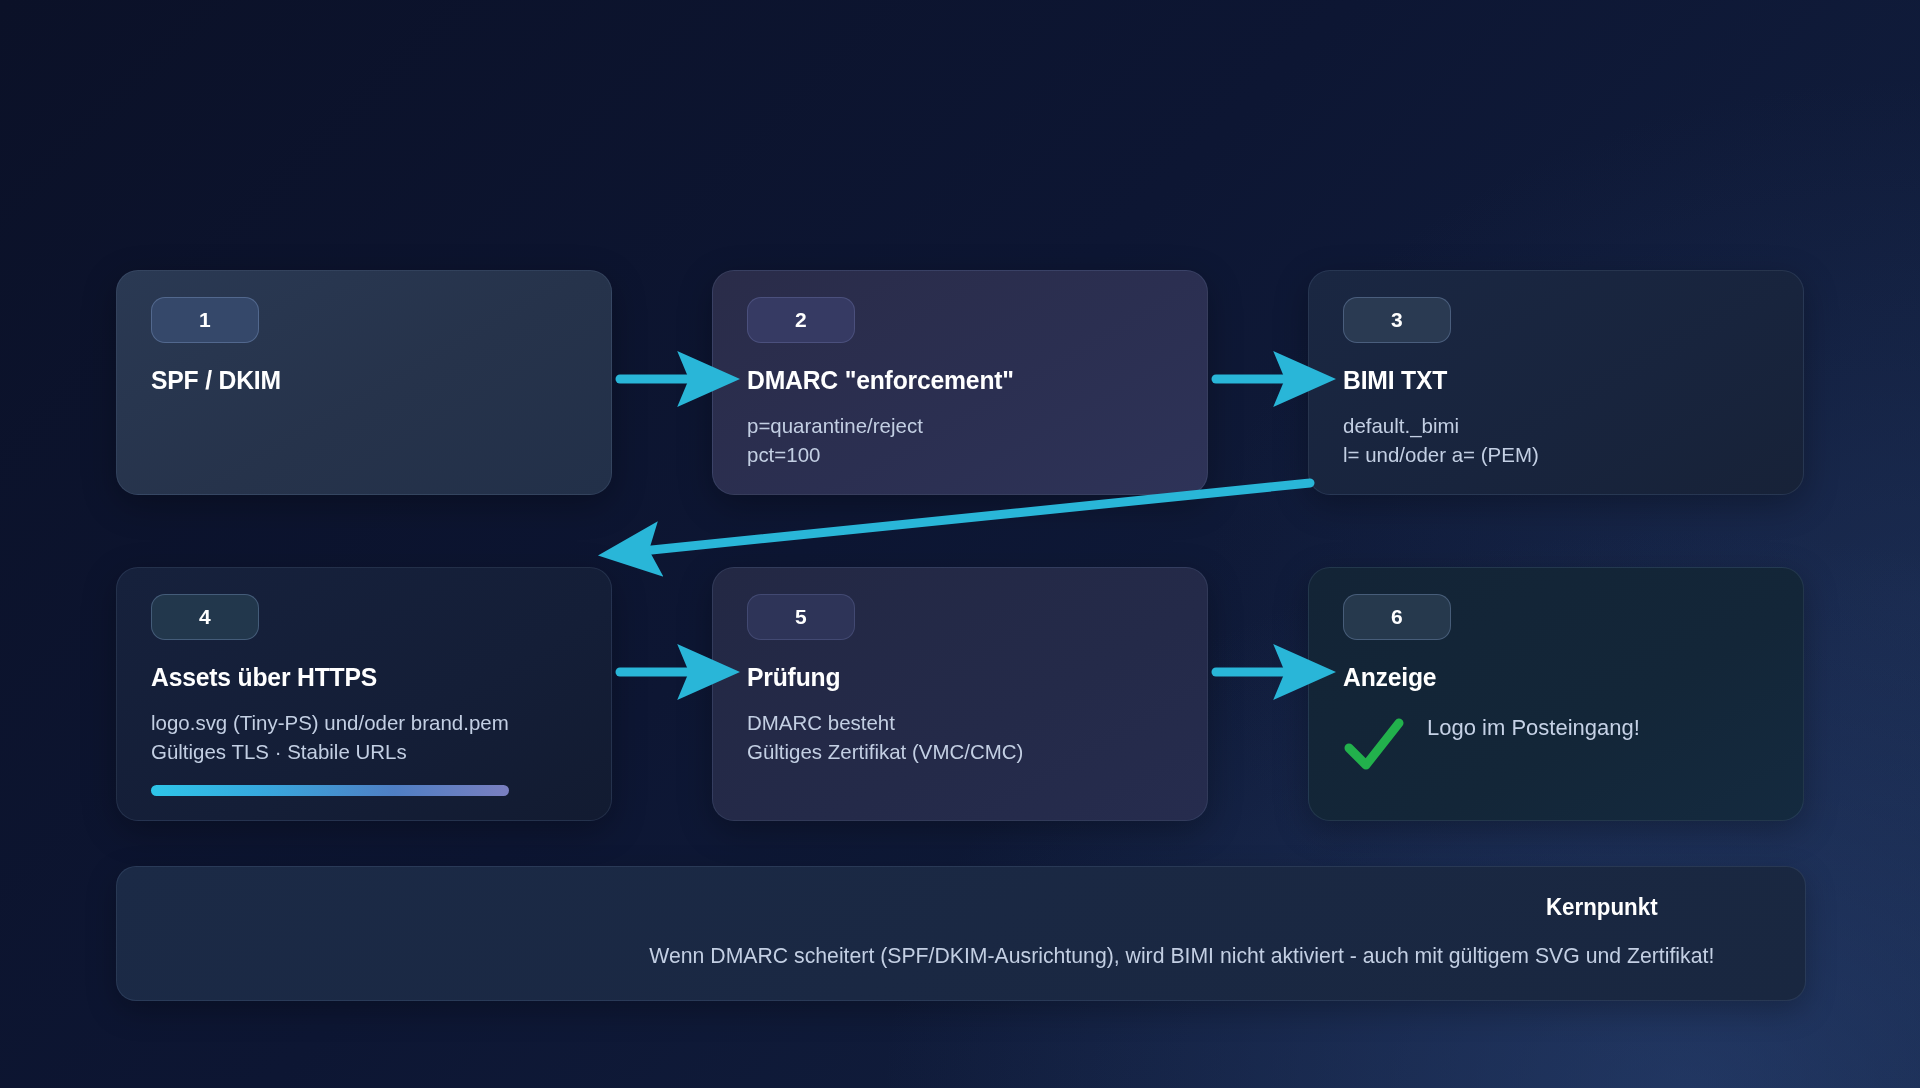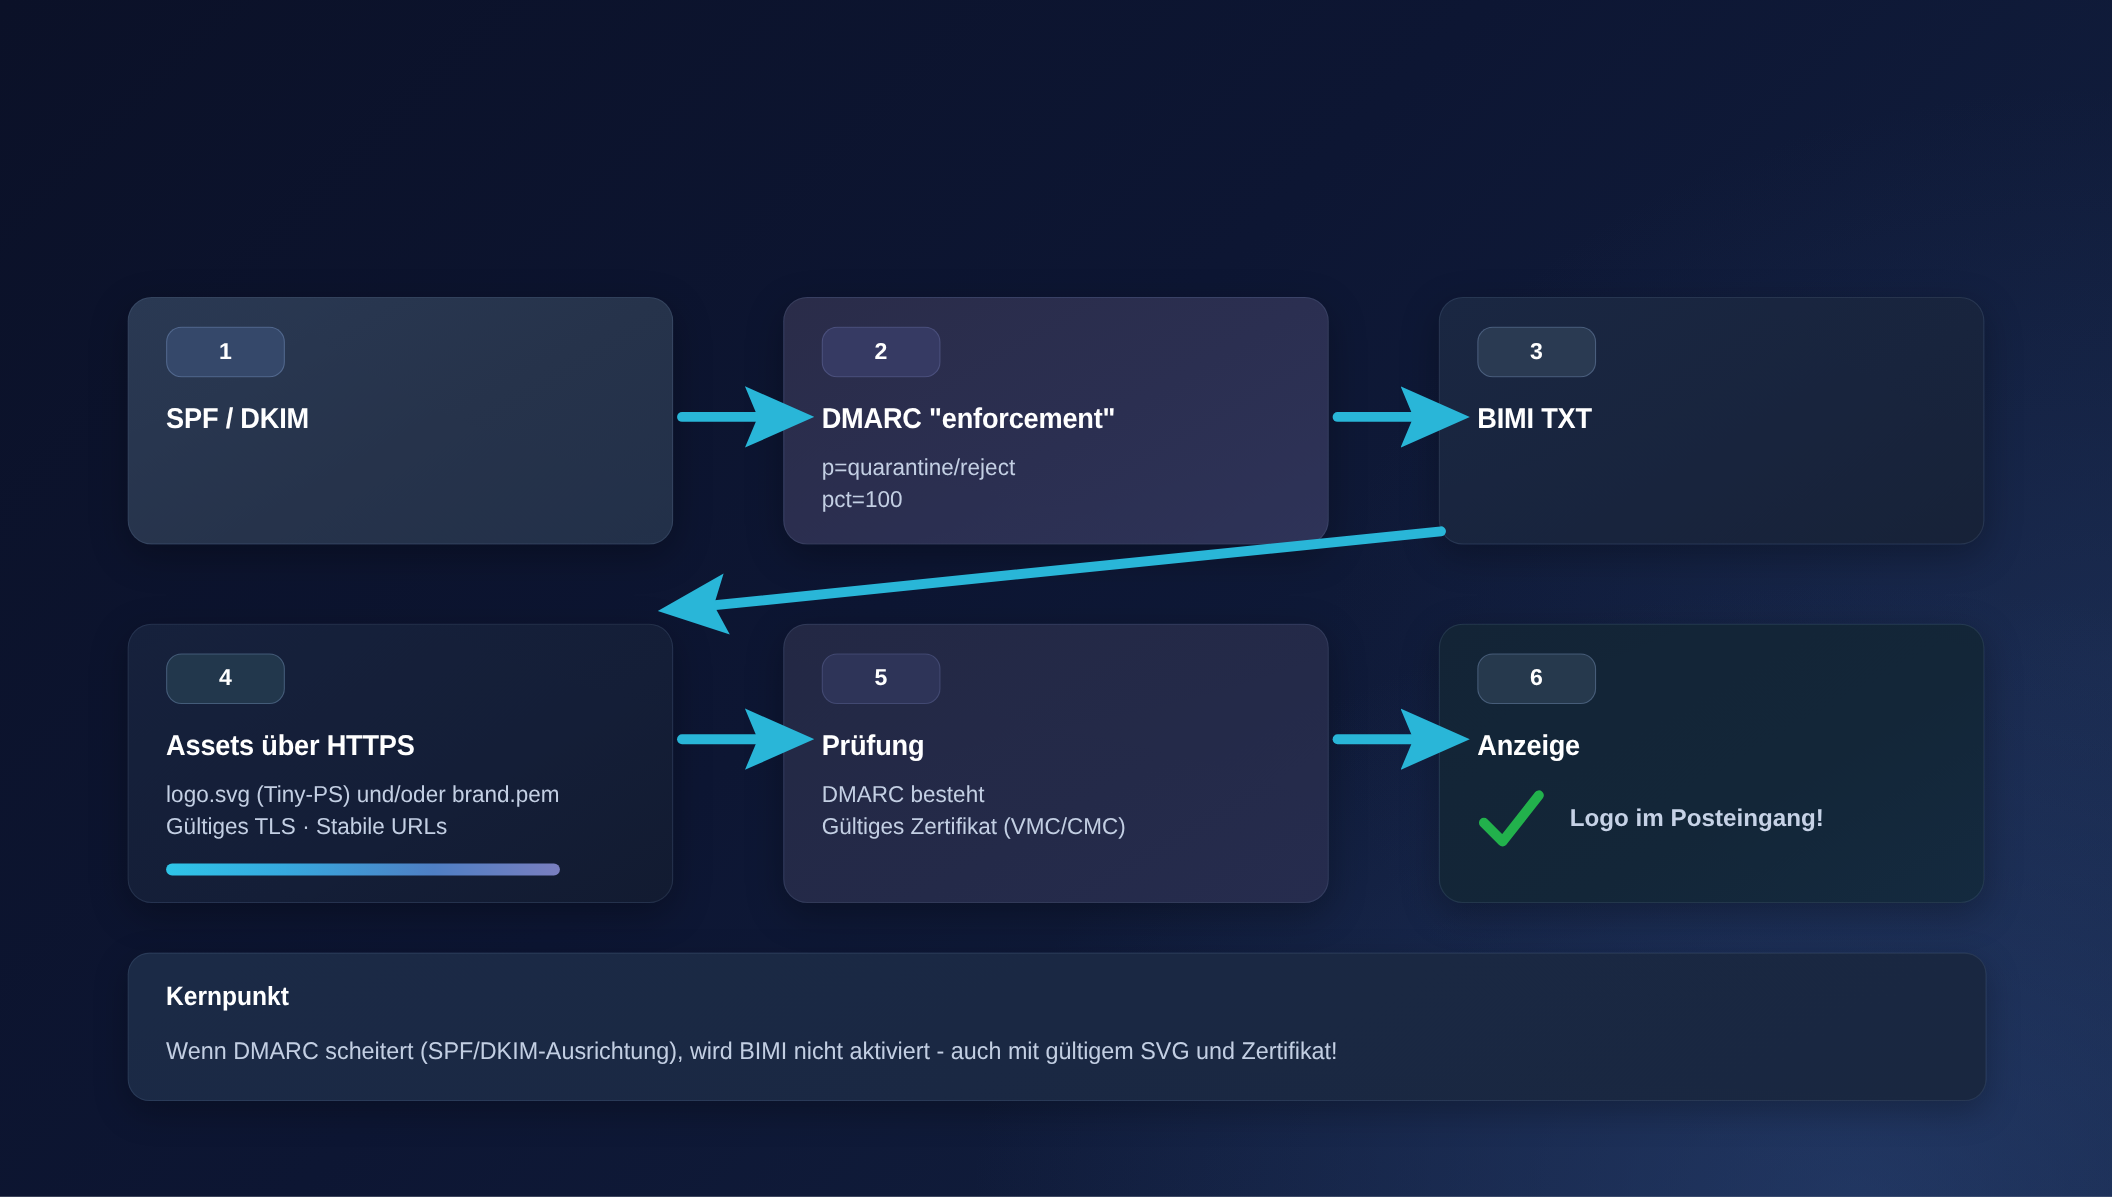--- a/index.html
+++ b/index.html
@@ -104,39 +104,40 @@
   }
 
   .progress {
     margin-top:18px;
     width:358px;
     height:11px;
     border-radius:7px;
     background: linear-gradient(90deg, #2ec5e8 0%, #36a9de 30%, #4f7fc4 68%, #7a7fc0 100%);
   }
 
-  .result-row { display:flex; align-items:center; gap:22px; margin-top:22px;font-weight:bold; }
+  .result-row { display:flex; align-items:flex-start; gap:22px; margin-top:22px; }
   .check { width:62px; height:58px; flex:none; }
   .result-text { font-size:22px; color:#c6d2e6; white-space:nowrap; }
 
   
   .arrows { position:absolute; inset:0; pointer-events:none; }
 
   
   .keypoint {
     position:absolute;
     left:116px;
     top:866px;
     width:1690px;
     height:135px;
     border-radius:20px;
     border:1px solid rgba(150,175,215,0.13);
     background: linear-gradient(150deg, #1b2a46 0%, #1a2843 50%, #192740 100%);
     padding:26px 34px;
     box-shadow: 0 10px 30px rgba(0,0,0,0.25);
+    text-align: right;
   }
   .kp-title {
     font-size:24px;
     font-weight:700;
     color:#ffffff;
     transform: scaleX(0.93);
     transform-origin:left center;
   }
   .kp-body {
     margin-top:22px;
@@ -167,20 +168,24 @@
         <div class="card-title">DMARC "enforcement"</div>
         <div class="card-lines">
           <div class="card-line">p=quarantine/reject</div>
           <div class="card-line">pct=100</div>
         </div>
       </div>
 
       <div class="card c3">
         <div class="badge">3</div>
         <div class="card-title">BIMI TXT</div>
+        <div class="card-lines">
+          <div class="card-line">default._bimi</div>
+          <div class="card-line">l= und/oder a= (PEM)</div>
+        </div>
       </div>
 
     </div>
 
     <div class="row">
 
       <div class="card c4">
         <div class="badge">4</div>
         <div class="card-title">Assets über HTTPS</div>
         <div class="card-lines">

